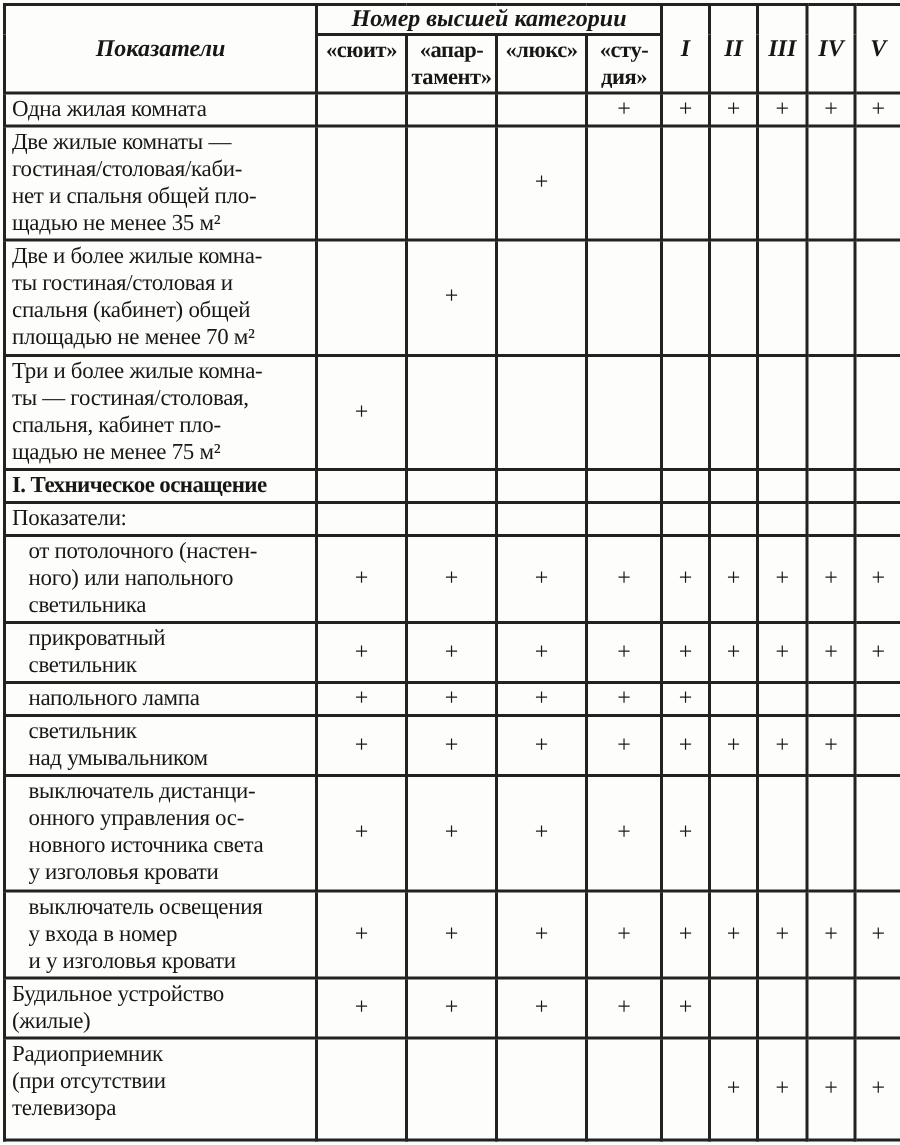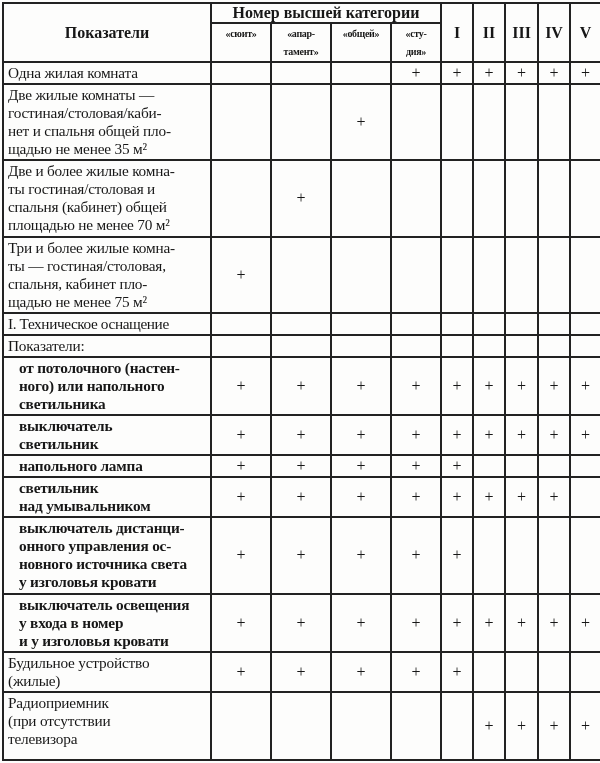--- a/index.html
+++ b/index.html
@@ -30,41 +30,41 @@
     box-sizing: border-box;
     overflow: hidden;
   }
   .req-table thead th {
     font-weight: bold;
     text-align: center;
     vertical-align: middle;
     font-size: 16px;
     padding: 0 1px;
   }
-  .req-table thead tr.top-row th { height: 16px; }
+  .req-table thead tr.top-row th { height: 16px; font-style: italic; }
   .req-table thead tr.sub-row th {
     height: 36px;
     vertical-align: top;
-    font-size: 10px;
+    font-size: 15px;
     white-space: pre-line;
     line-height: 18px;
     padding-top: 1px;
     letter-spacing: -0.3px;
     text-align: center;
   }
   td.label {
     font-size: 15.3px;
     line-height: 18px;
     padding: 1px 1px 1px 4px;
     vertical-align: top;
     white-space: pre-line;
     letter-spacing: -0.2px;
   }
-  td.label.indent { padding-left: 15px; font-weight: bold; }
-  td.label.section { font-weight: normal; white-space: nowrap; letter-spacing: -0.4px; }
+  td.label.indent { padding-left: 15px; }
+  td.label.section { font-weight: bold; white-space: nowrap; letter-spacing: -0.4px; }
   td.plus {
     text-align: center;
     vertical-align: middle;
     font-size: 16px;
     padding: 0;
   }
   tbody tr:last-child td { height: 68px; }
 </style>
 </head>
 <body>
@@ -90,21 +90,21 @@
         <th rowspan="2">I</th>
         <th rowspan="2">II</th>
         <th rowspan="2">III</th>
         <th rowspan="2">IV</th>
         <th rowspan="2">V</th>
       </tr>
       <tr class="sub-row">
         <th>«сюит»</th>
         <th>«апар-
 тамент»</th>
-        <th>«общей»</th>
+        <th>«люкс»</th>
         <th>«сту-
 дия»</th>
       </tr>
     </thead>
     <tbody>
         <tr>
           <td class="label ">Одна жилая комната</td>
           <td class="plus"></td>
           <td class="plus"></td>
           <td class="plus"></td>
@@ -192,21 +192,21 @@
           <td class="plus">+</td>
           <td class="plus">+</td>
           <td class="plus">+</td>
           <td class="plus">+</td>
           <td class="plus">+</td>
           <td class="plus">+</td>
           <td class="plus">+</td>
           <td class="plus">+</td>
         </tr>
         <tr>
-          <td class="label indent">выключатель
+          <td class="label indent">прикроватный
 светильник</td>
           <td class="plus">+</td>
           <td class="plus">+</td>
           <td class="plus">+</td>
           <td class="plus">+</td>
           <td class="plus">+</td>
           <td class="plus">+</td>
           <td class="plus">+</td>
           <td class="plus">+</td>
           <td class="plus">+</td>

